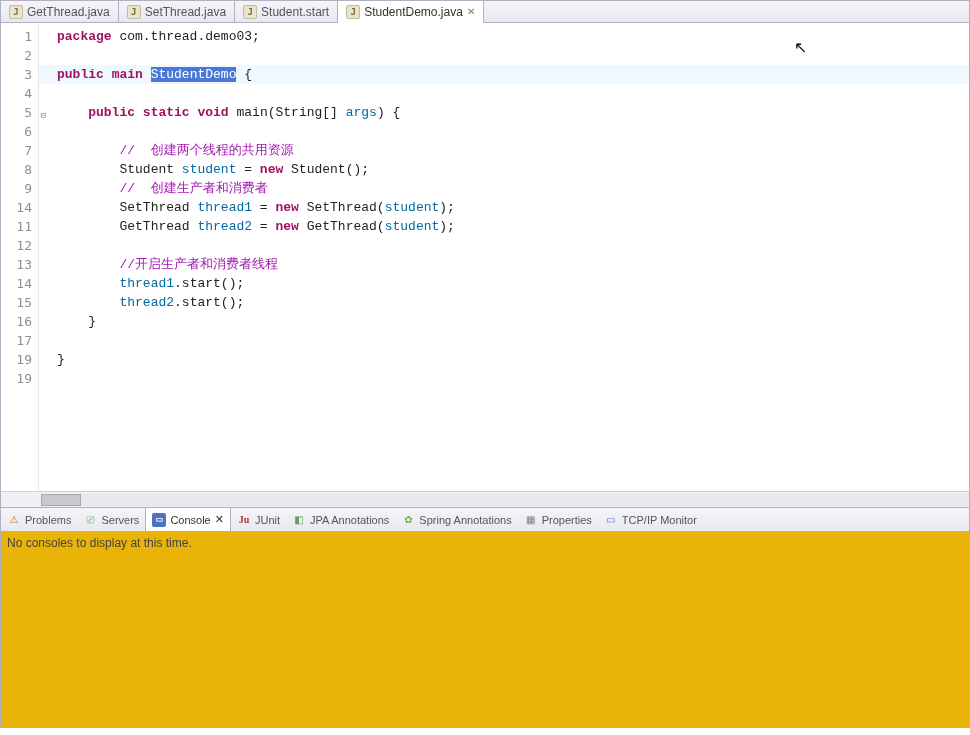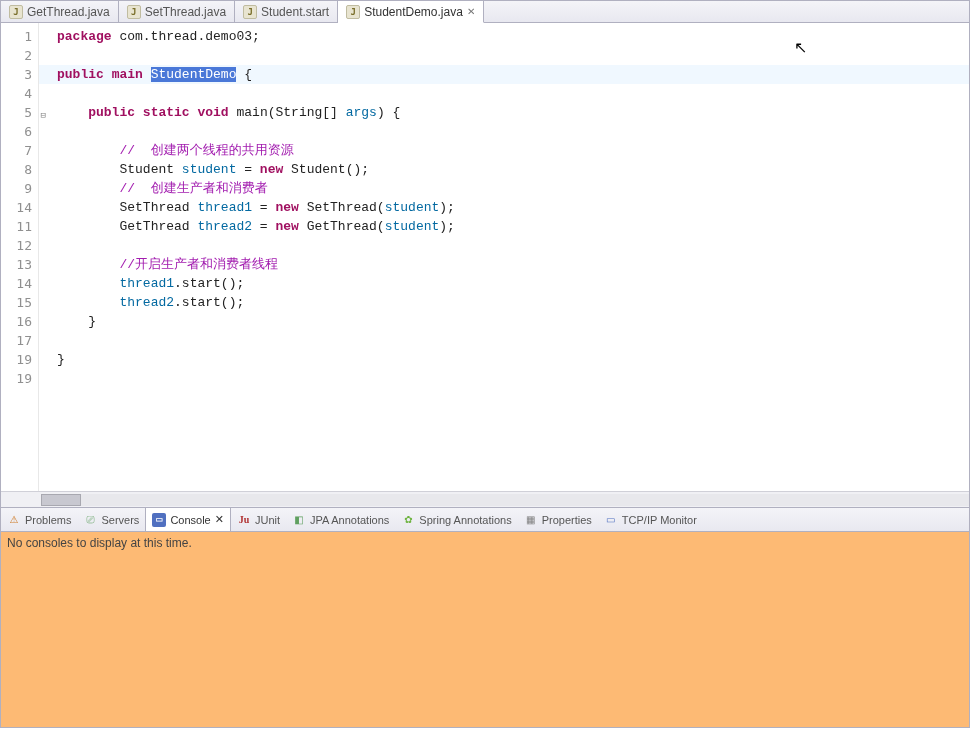--- a/index.html
+++ b/index.html
@@ -35,21 +35,21 @@
 .bicon { width: 14px; height: 14px; display: inline-flex; align-items: center; justify-content: center; font-size: 10px; }
 .ic-problems { color: #d08030; }
 .ic-servers { color: #60a060; }
 .ic-console { background: #5070c0; color: #fff; border-radius: 2px; font-size: 8px; font-weight: bold; }
 .ic-junit { color: #b03030; font-weight: bold; font-family: serif; text-align: center; }
 .ic-jpa { color: #60a060; }
 .ic-spring { color: #6db33f; }
 .ic-props { color: #808080; }
 .ic-tcp { color: #5070c0; }
 
-.console-body { height: 195px; background: #fdba74; padding: 4px 6px; color: #444; font-size: 12px; }
+.console-body { height: 195px; background: #eab308; padding: 4px 6px; color: #444; font-size: 12px; }
 </style>
 </head>
 <body>
 
 <div class="editor-pane">
   <div class="tab-bar">
     <div class="tab">
       <span class="j-icon">J</span>
       <span>GetThread.java</span>
     </div>

